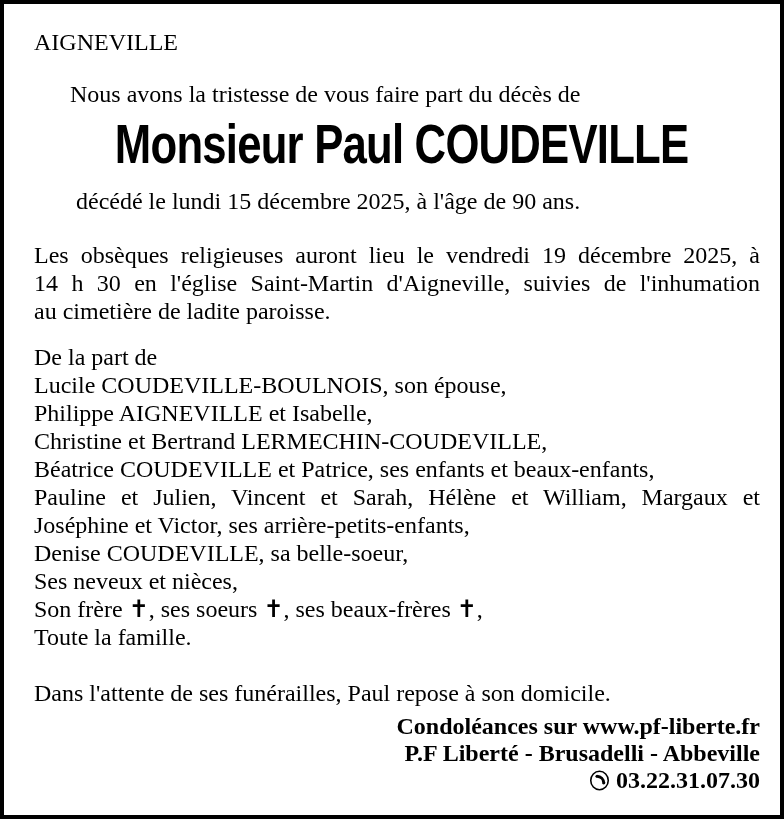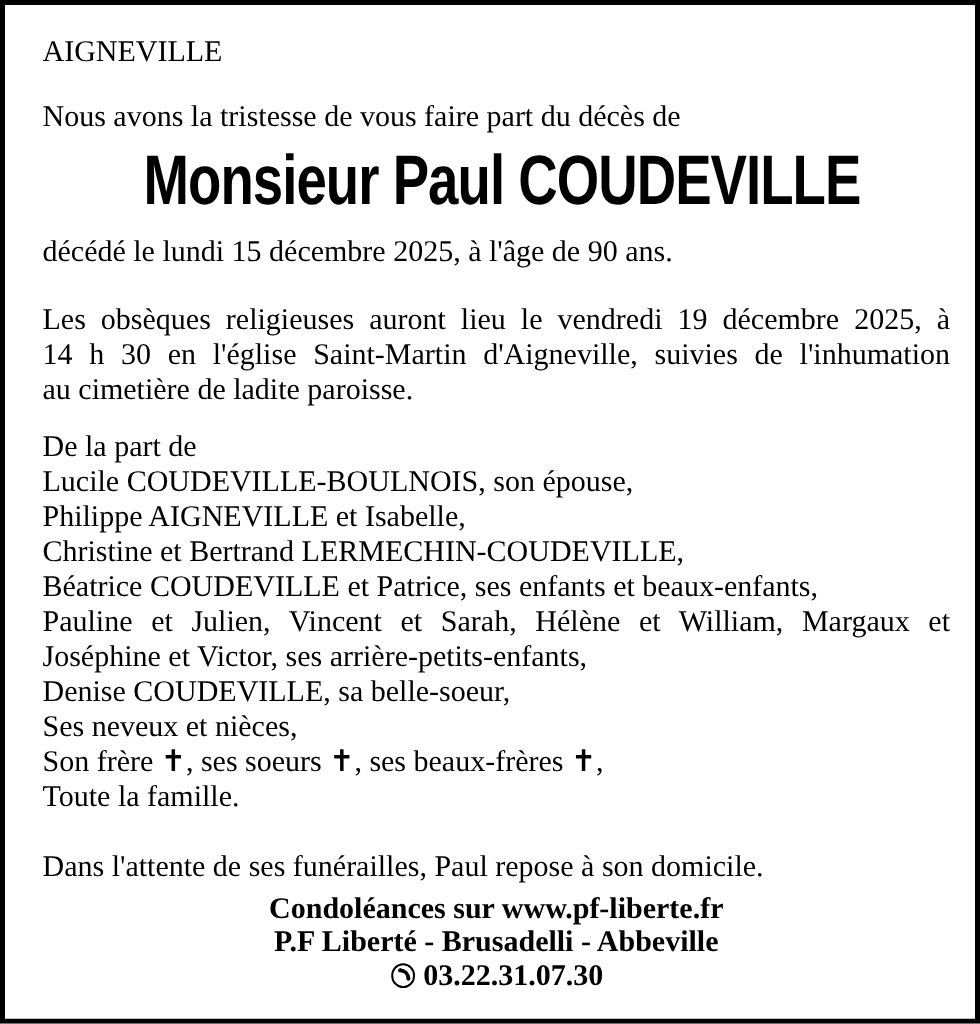--- a/index.html
+++ b/index.html
@@ -27,50 +27,52 @@
   .just {
     text-align: justify;
     text-align-last: justify;
     white-space: normal;
   }
   .city {
     margin-bottom: 24px;
   }
   .intro {
     margin-bottom: 6px;
+    margin-left: 36px;
   }
   .deceased-title {
     text-align: center;
     line-height: 60px;
     margin-bottom: 2px;
   }
   .deceased-title .inner {
     display: inline-block;
     font-family: "Liberation Sans", sans-serif;
     font-weight: bold;
     font-size: 56px;
     letter-spacing: -1px;
     white-space: nowrap;
     transform: scaleX(0.78);
     transform-origin: center;
   }
   .death-line {
     margin-bottom: 26px;
+    margin-left: 42px;
   }
   .ceremony {
     margin-bottom: 18px;
   }
   .family {
     margin-bottom: 28px;
   }
   .waiting {
     margin-bottom: 6px;
   }
   .footer {
-    text-align: center;
+    text-align: right;
     font-weight: bold;
   }
   .footer .line {
     line-height: 27px;
   }
   .phone-line {
     display: block;
   }
   .phone-icon {
     display: inline-block;

